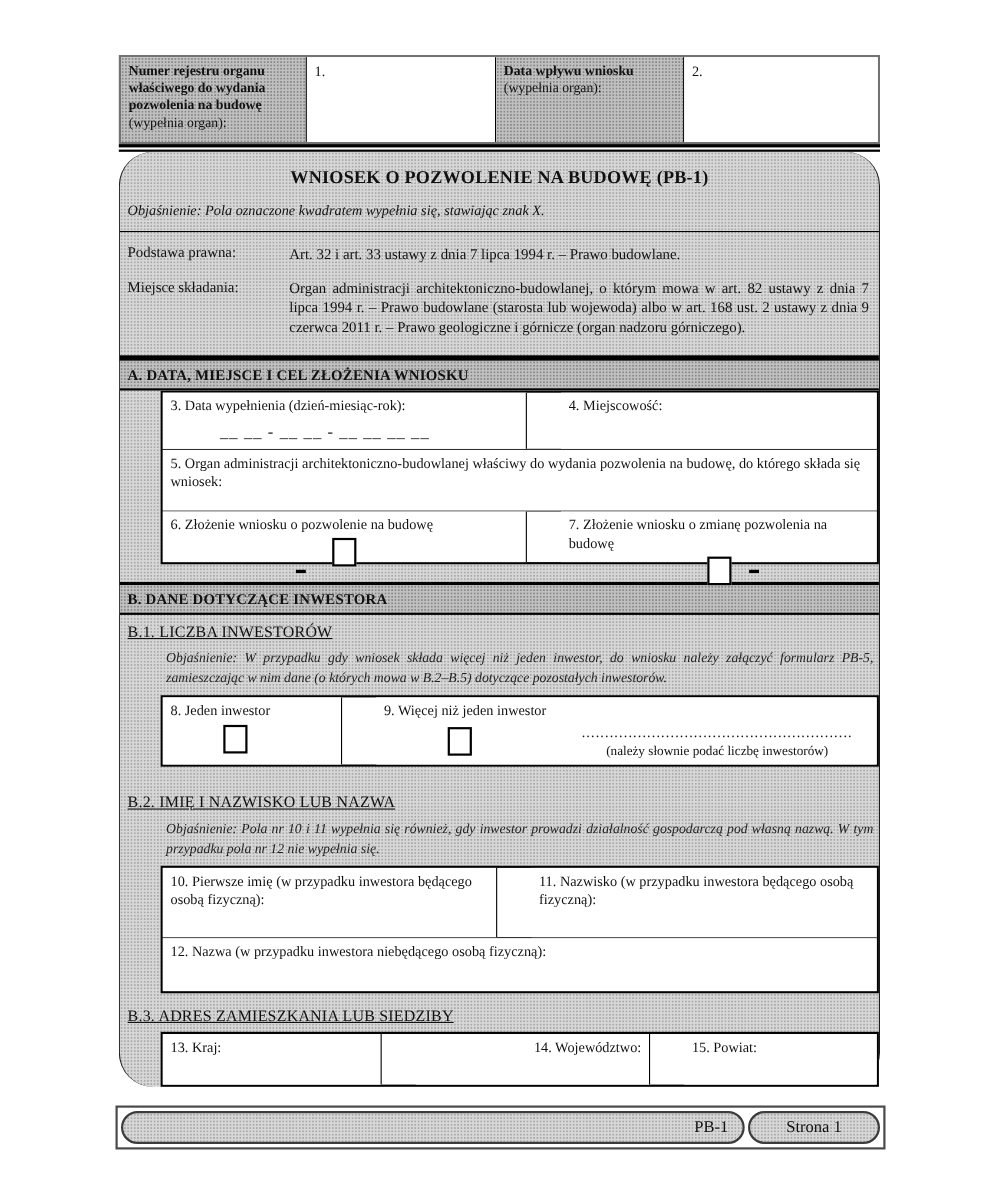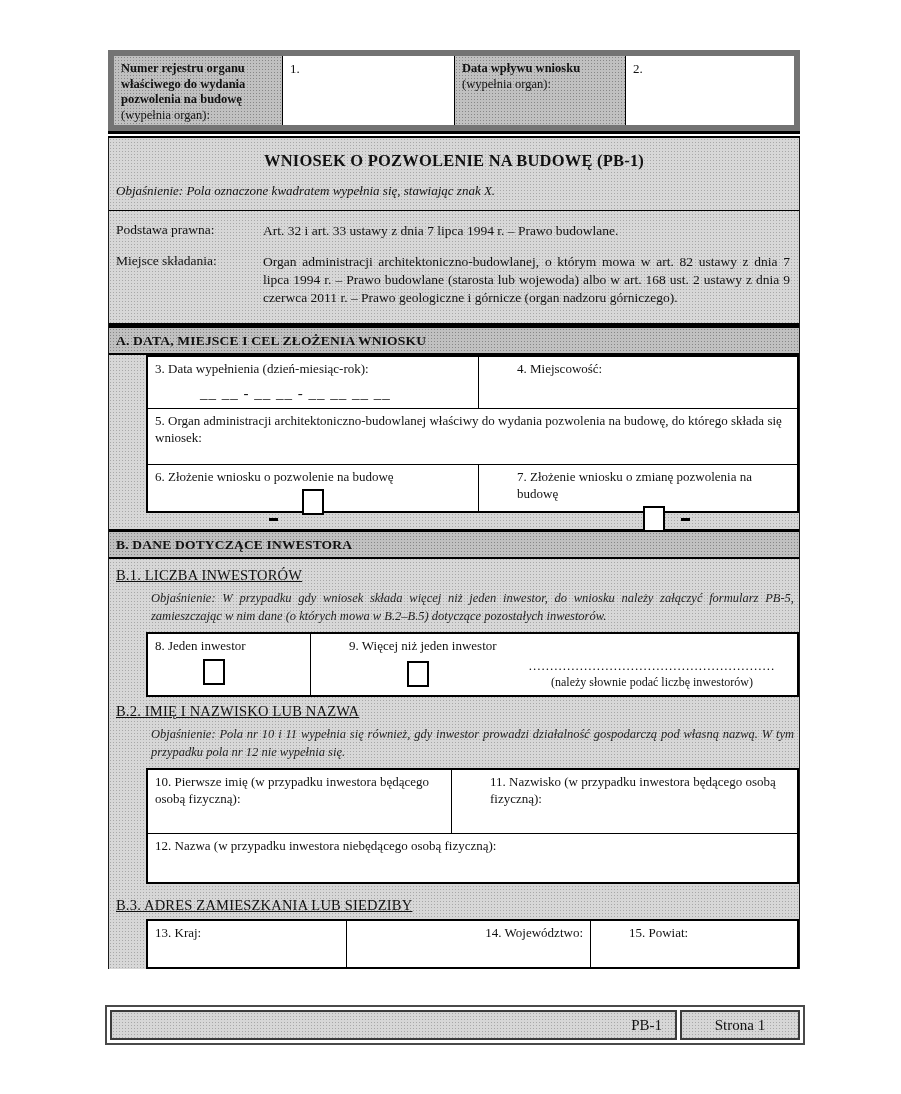--- a/index.html
+++ b/index.html
@@ -8,29 +8,30 @@
     width:901px; height:1094px; position:relative; overflow:hidden;
     font-family:"Liberation Serif","DejaVu Serif",serif; color:#111;
   }
   .sheet { position:absolute; left:108px; top:50px; width:692px; }
 
   
   .gray-body {
     background-color:#d7d7d7;
     background-image:radial-gradient(#a8a8a8 0.8px, transparent 0.9px);
     background-size:3px 3px;
+    border-radius:31px;
   }
   .gray-dark {
     background-color:#c0c0c0;
     background-image:radial-gradient(#878787 0.9px, transparent 1px);
     background-size:3px 3px;
   }
 
   
-  .toptable { display:flex; border:6px solid #737373; height:81px; }
+  .toptable { display:flex; border:2px solid #737373; height:81px; }
   .toptable .cell { padding:5px 7px; font-size:12.5px; line-height:1.25; }
   .toptable .c1 { width:169px; border-right:1px solid #000; }
   .toptable .c2 { width:172px; border-right:1px solid #000; background:#fff; }
   .toptable .c3 { width:171px; border-right:1px solid #000; }
   .toptable .c4 { flex:1; background:#fff; }
   .toptable b { font-weight:bold; }
   .cellnum { font-size:13px; }
 
   .dbl-line { height:7px; border-top:3px solid #000; border-bottom:2px solid #000; background:#fff; }
 
@@ -174,21 +175,21 @@
           <span class="flabel">9. Więcej niż jeden inwestor</span>
           <div class="checkbox" style="position:absolute; left:65px; top:27px;"></div>
           <div style="position:absolute; right:16px; top:24px; width:258px; text-align:center;">
             <div class="dotline">..........................................................</div>
             <div class="dotcap">(należy słownie podać liczbę inwestorów)</div>
           </div>
         </div>
       </div>
     </div>
 
-    <div class="subtitle" style="margin-top:6px;">B.2. IMIĘ I NAZWISKO LUB NAZWA</div>
+    <div class="subtitle" style="margin-top:25px;">B.2. IMIĘ I NAZWISKO LUB NAZWA</div>
     <div class="subnote">Objaśnienie: Pola nr 10 i 11 wypełnia się również, gdy inwestor prowadzi działalność gospodarczą pod własną nazwą. W tym przypadku pola nr 12 nie wypełnia się.</div>
 
     <div class="fieldtable">
       <div class="frow" style="height:63px;">
         <div class="fcell div-r" style="width:304px;">
           <span class="flabel">10. Pierwsze imię (w przypadku inwestora będącego osobą fizyczną):</span>
         </div>
         <div class="fcell" style="flex:1;">
           <span class="flabel">11. Nazwisko (w przypadku inwestora będącego osobą fizyczną):</span>
         </div>

